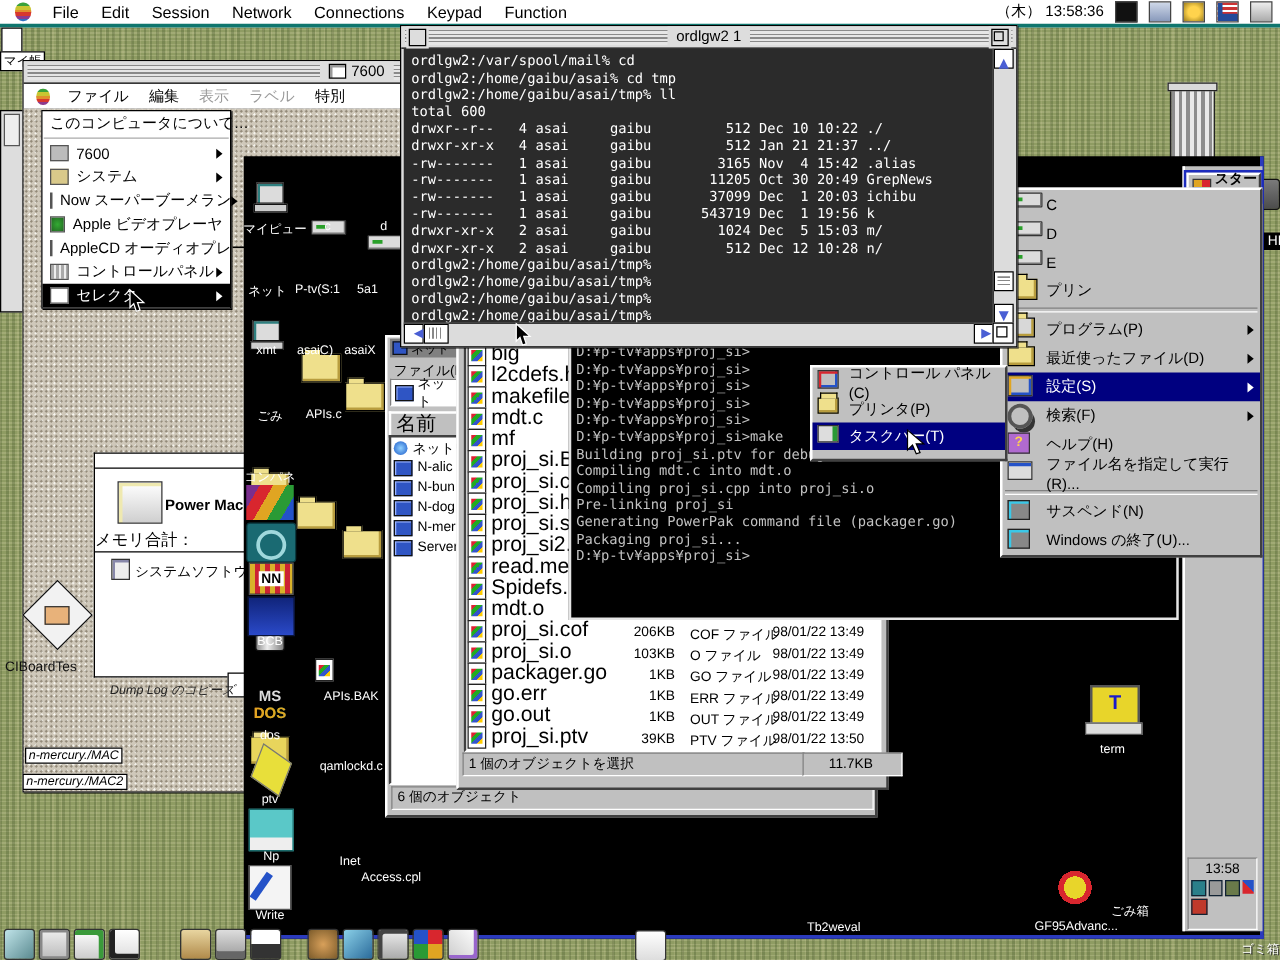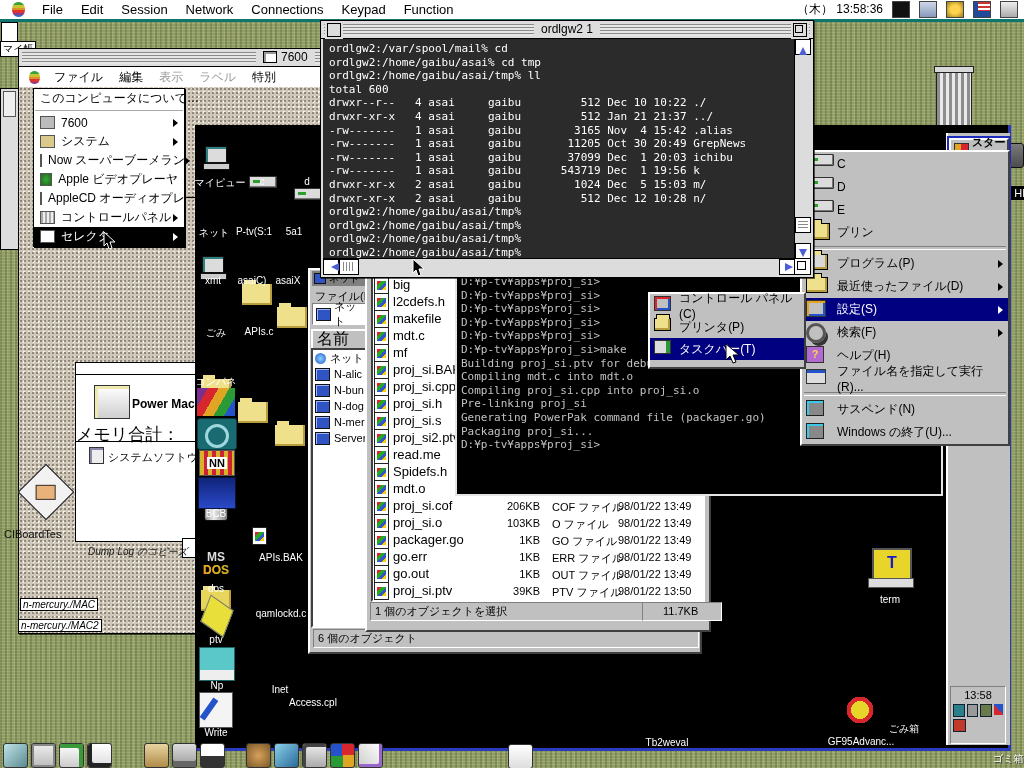--- a/index.html
+++ b/index.html
@@ -70,21 +70,21 @@
     background:linear-gradient(135deg,#d23 0 25%,#2a2 25% 50%,#35c 50% 75%,#fc0 75%)}
   .pcicon{width:26px;height:24px;position:relative}
   .pcicon:before{content:"";position:absolute;left:2px;top:0;width:20px;height:15px;background:#dcdcdc;border:1px solid #111;box-shadow:inset 2px 2px 0 #2e7f7f}
   .pcicon:after{content:"";position:absolute;left:0;bottom:0;width:25px;height:5px;background:#cdcdcd;border:1px solid #111}
   .drv{width:26px;height:10px;background:#dcdcdc;border:1px solid #333;border-radius:1px;position:relative;box-shadow:inset -1px -1px 0 #777}
   .drv:after{content:"";position:absolute;left:3px;top:3px;width:8px;height:3px;background:#2aa02a}
   .bin{width:22px;height:28px;background:linear-gradient(90deg,#8b8b8b,#ededed 40%,#7d7d7d);border:1px solid #111;border-radius:2px 2px 3px 3px;position:relative}
   .bin:before{content:"";position:absolute;left:-3px;top:-4px;right:-3px;height:4px;background:#d5d5d5;border:1px solid #111}
   .treerow{display:flex;align-items:center;height:16px;font-size:11px;padding-left:2px;color:#000}
   .tic{width:13px;height:11px;margin-right:4px;background:#2f55c4;border:1px solid #111;box-shadow:inset 1px 1px 0 #9db5ff;flex:0 0 auto}
-  .flrow{position:absolute;display:flex;align-items:center;height:17px;font-size:13px;color:#000}
+  .flrow{position:absolute;display:flex;align-items:flex-end;height:17px;font-size:17px;color:#000}
   .flrow .nm{margin-left:4px;white-space:nowrap}
   .colcell{position:absolute;font-size:11px;color:#000;white-space:nowrap}
   .dockic{width:23px;height:23px;border:1px solid #333;border-radius:3px}
 </style>
 </head>
 <body>
 
 <div class="a menubar">
   <span class="apple"></span>
   <span class="mi">File</span>
@@ -138,21 +138,21 @@
     <span class="mi dim">ラベル</span>
     <span class="mi">特別</span>
   </div>
   <div class="speckle" style="position:absolute;left:0;top:38px;right:0;bottom:0"></div>
 </div>
 
 <div class="a" style="left:75px;top:362px;width:121px;height:178px;background:#fff;border:1px solid #000;border-right:none">
   <div style="height:11px;border-bottom:1px solid #000"></div>
   <div class="a" style="left:18px;top:22px;width:34px;height:32px;border:1px solid #333;background:linear-gradient(#fff,#cfcfcf);box-shadow:inset 3px 3px 0 #efe9b0"></div>
   <div class="a nowrap" style="left:56px;top:34px;font-size:12px;font-weight:bold">Power Macin</div>
-  <div class="a nowrap" style="left:0;top:60px;font-size:17px">メモリ合計：</div>
+  <div class="a nowrap" style="left:0;top:60px;font-size:13px">メモリ合計：</div>
   <div class="a" style="left:0;top:78px;width:121px;height:1px;background:#000"></div>
   <div class="a" style="left:13px;top:84px;width:13px;height:15px;border:1px solid #333;background:#eee;box-shadow:inset 2px 2px 0 #88a"></div>
   <div class="a nowrap" style="left:32px;top:87px;font-size:11px">システムソフトウェア</div>
 </div>
 
 <div class="a" style="left:182px;top:538px;width:14px;height:18px;background:#fff;border:1px solid #000"></div>
 <div class="a nowrap" style="left:88px;top:545px;font-size:10px;font-style:italic;color:#222">Dump Log のコピーズ</div>
 
 <div class="a" style="left:26px;top:472px;width:38px;height:38px;background:#f2f2f2;border:1px solid #111;transform:rotate(45deg)">
   <div style="position:absolute;left:9px;top:12px;width:18px;height:13px;background:#e8b27a;border:1px solid #333;transform:rotate(-45deg)"></div>

